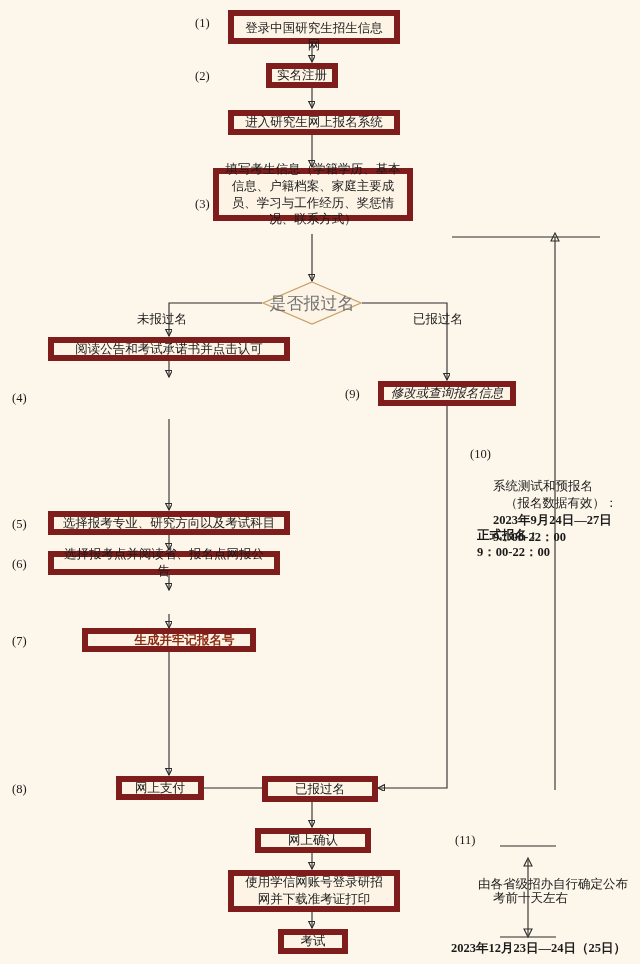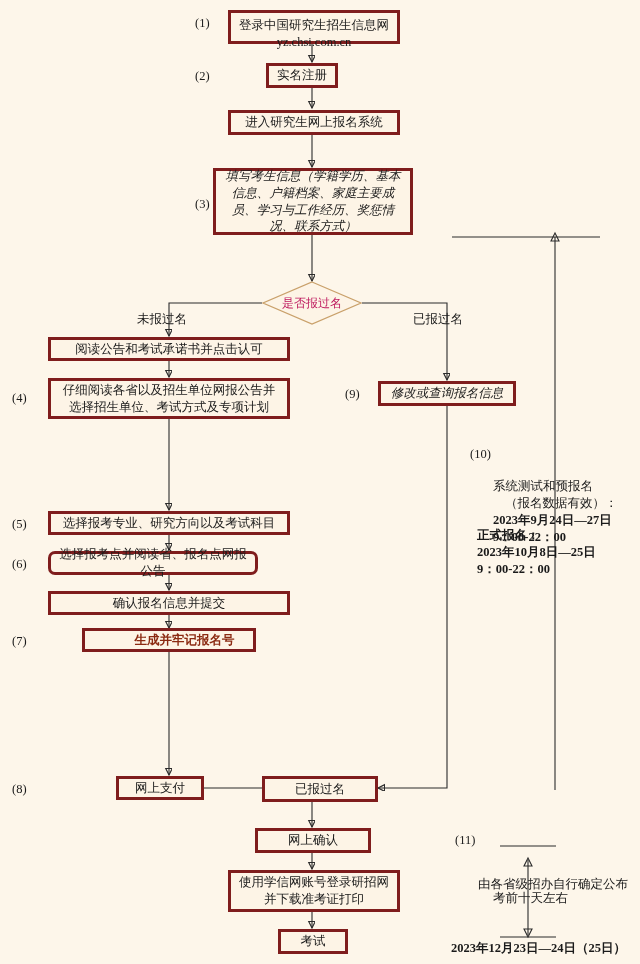--- a/index.html
+++ b/index.html
@@ -17,21 +17,21 @@
   }
   #canvas {
     position: absolute;
     left: 0; top: 0;
     width: 640px;
     height: 964px;
   }
   .node {
     position: absolute;
     background: #fdf4e6;
-    border: 3px solid #7f1d1d;
+    border: 6px solid #7f1d1d;
     box-sizing: border-box;
     display: flex;
     align-items: center;
     justify-content: center;
     text-align: center;
     font-size: 12.5px;
     line-height: 1.35;
     padding: 3px 5px;
     color: #1a1a1a;
   }
@@ -63,22 +63,22 @@
     width: 100%;
     height: 100%;
   }
   .diamond-text {
     position: absolute;
     left: 0;
     top: 50%;
     width: 100%;
     transform: translateY(-50%);
     text-align: center;
-    font-size: 12px;
-    color: #be185d;
+    font-size: 17px;
+    color: #737373;
   }
   svg.lines {
     position: absolute;
     left: 0; top: 0;
     width: 640px;
     height: 964px;
     pointer-events: none;
   }
   .lines line, .lines path, .lines polyline {
     stroke: #2b2b2b;
@@ -134,54 +134,51 @@
     <line x1="500" y1="846" x2="556" y2="846"></line>
 
     <line x1="528" y1="860" x2="528" y2="935"></line>
     <path d="M528,858 l-4,8 l8,0 z" fill="#2b2b2b" stroke="none"></path>
     <path d="M528,937 l-4,-8 l8,0 z" fill="#2b2b2b" stroke="none"></path>
     <line x1="500" y1="937" x2="556" y2="937"></line>
   </svg>
 
   <div class="node multiline" style="left:228px; top:10px; width:172px; height:34px;">
     <div style="text-align:center;">登录中国研究生招生信息网</div>
-    <div style="text-align:center;">yz.chsi.com.cn</div>
   </div>
   <div class="label" style="left:195px; top:15px;">(1)</div>
 
   <div class="node" style="left:266px; top:63px; width:72px; height:25px;">实名注册</div>
   <div class="label" style="left:195px; top:68px;">(2)</div>
 
   <div class="node" style="left:228px; top:110px; width:172px; height:25px;">进入研究生网上报名系统</div>
 
-  <div class="node multiline" style="left:213px; top:168px; width:200px; height:67px; display:flex; align-items:center;font-style:italic;">填写考生信息（学籍学历、基本信息、户籍档案、家庭主要成员、学习与工作经历、奖惩情况、联系方式）</div>
+  <div class="node multiline" style="left:213px; top:168px; width:200px; height:53px; display:flex; align-items:center;">填写考生信息（学籍学历、基本信息、户籍档案、家庭主要成员、学习与工作经历、奖惩情况、联系方式）</div>
   <div class="label" style="left:195px; top:196px;">(3)</div>
 
   <div class="diamond-wrap" style="left:262px; top:281px; width:100px; height:44px;">
     <svg class="diamond" viewBox="0 0 100 44" preserveAspectRatio="none">
       <polygon points="50,1 99,22 50,43 1,22" fill="#fdf4e6" stroke="#c9a06a" stroke-width="1.2"></polygon>
     </svg>
     <div class="diamond-text">是否报过名</div>
   </div>
 
   <div class="label" style="left:137px; top:311px;">未报过名</div>
   <div class="label" style="left:413px; top:311px;">已报过名</div>
 
   <div class="node" style="left:48px; top:337px; width:242px; height:24px;">阅读公告和考试承诺书并点击认可</div>
 
-  <div class="node multiline" style="left:48px; top:378px; width:242px; height:41px; display:flex; align-items:center;">仔细阅读各省以及招生单位网报公告并选择招生单位、考试方式及专项计划</div>
   <div class="label" style="left:12px; top:390px;">(4)</div>
 
   <div class="node" style="left:48px; top:511px; width:242px; height:24px;">选择报考专业、研究方向以及考试科目</div>
   <div class="label" style="left:12px; top:516px;">(5)</div>
 
-  <div class="node" style="left:48px; top:551px; width:210px; height:24px;border-radius:7px;">选择报考点并阅读省、报名点网报公告</div>
+  <div class="node" style="left:48px; top:551px; width:232px; height:24px;">选择报考点并阅读省、报名点网报公告</div>
   <div class="label" style="left:12px; top:556px;">(6)</div>
 
-  <div class="node" style="left:48px; top:591px; width:242px; height:24px;">确认报名信息并提交</div>
 
   <div class="node bold" style="left:82px; top:628px; width:174px; height:24px;">生成并牢记报名号</div>
   <div class="label" style="left:12px; top:633px;">(7)</div>
 
   <div class="node" style="left:116px; top:776px; width:88px; height:24px;">网上支付</div>
   <div class="label" style="left:12px; top:781px;">(8)</div>
 
   <div class="node" style="left:262px; top:776px; width:116px; height:26px;">已报过名</div>
 
   <div class="node" style="left:378px; top:381px; width:138px; height:25px;font-style:italic;">修改或查询报名信息</div>
@@ -196,21 +193,20 @@
   <div class="label" style="left:470px; top:446px;">(10)</div>
   <div class="label block" style="left:493px; top:446px; width:140px;margin-top:32px;">
     <div>系统测试和预报名</div>
     <div style="margin-left:12px;">（报名数据有效）：</div>
     <div style="font-weight:bold;">2023年9月24日—27日</div>
     <div style="font-weight:bold;">9：00-22：00</div>
   </div>
 
   <div class="label block" style="left:477px; top:527px; width:150px;">
     <div style="font-weight:bold;">正式报名：</div>
-    <div style="font-weight:bold;">2023年10月8日—25日</div>
     <div style="font-weight:bold;">9：00-22：00</div>
   </div>
 
   <div class="label" style="left:455px; top:832px;">(11)</div>
   <div class="label" style="left:478px; top:832px;margin-top:44px;">由各省级招办自行确定公布</div>
 
   <div class="label" style="left:493px; top:890px;">考前十天左右</div>
 
   <div class="label" style="left:451px; top:940px; font-weight:bold;">2023年12月23日—24日（25日）</div>
 

